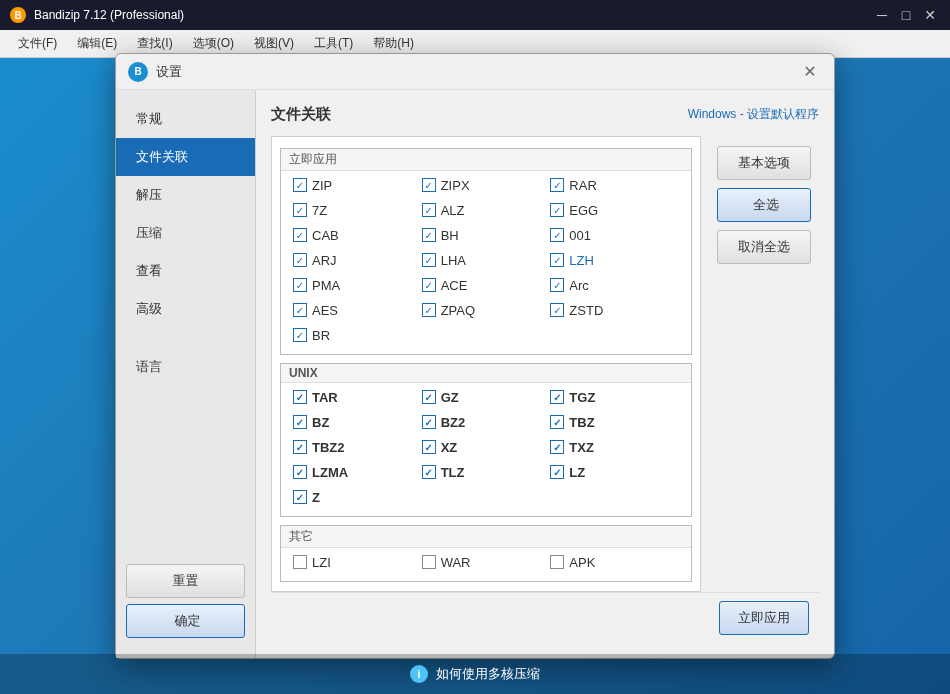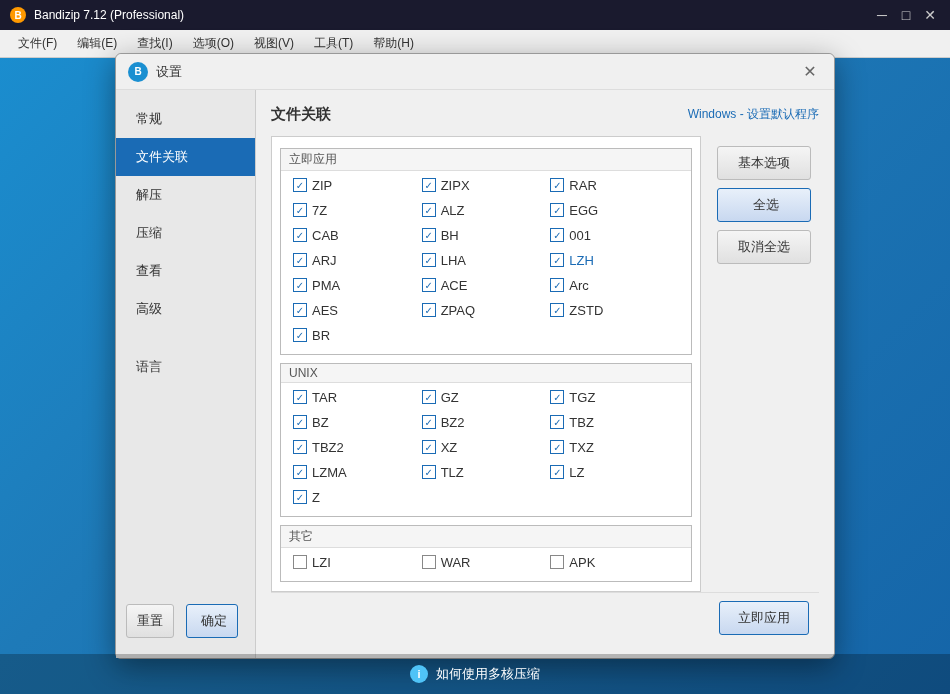--- a/index.html
+++ b/index.html
@@ -162,22 +162,22 @@
       cursor: pointer;
     }
     .sidebar-item.active {
       background: #1a6bb5;
       color: white;
     }
     .sidebar-bottom {
       margin-top: auto;
       padding: 10px;
       display: flex;
-      flex-direction: row;
-      gap: 12px;
+      flex-direction: column;
+      gap: 6px;
     }
     .sidebar-lang {
       padding: 10px 20px;
       font-size: 13px;
       color: #333;
       cursor: pointer;
       margin-top: 20px;
     }
 
     
@@ -443,21 +443,21 @@
                     <span>ZSTD</span>
                   </div>
 
                   <div class="checkbox-item">
                     <div class="checkbox-box checked"></div>
                     <span>BR</span>
                   </div>
                 </div>
               </div>
 
-              <div style="border: 1px solid #bbb; margin: 8px 8px 0 8px; padding: 0 0 4px 0;">
+              <div style="border: 1px solid #bbb; margin: 8px 8px 0 8px; padding: 0 0 4px 0; font-weight: bold;">
                 <div style="font-size:12px; color:#555; padding: 2px 8px 2px 8px; background:#f5f5f5; border-bottom:1px solid #ddd;">UNIX</div>
                 <div class="checkbox-grid">
                   <div class="checkbox-item">
                     <div class="checkbox-box checked"></div>
                     <span>TAR</span>
                   </div>
                   <div class="checkbox-item">
                     <div class="checkbox-box checked"></div>
                     <span>GZ</span>
                   </div>

